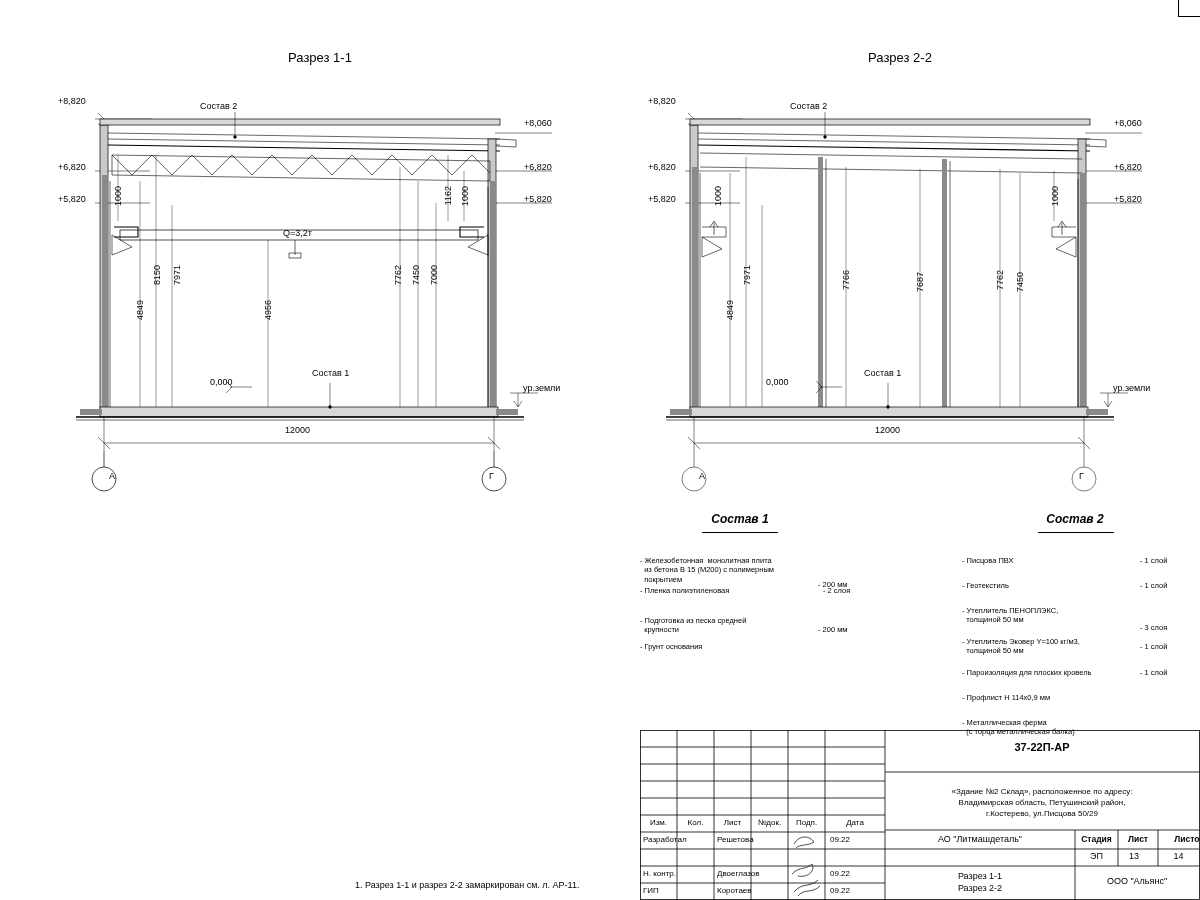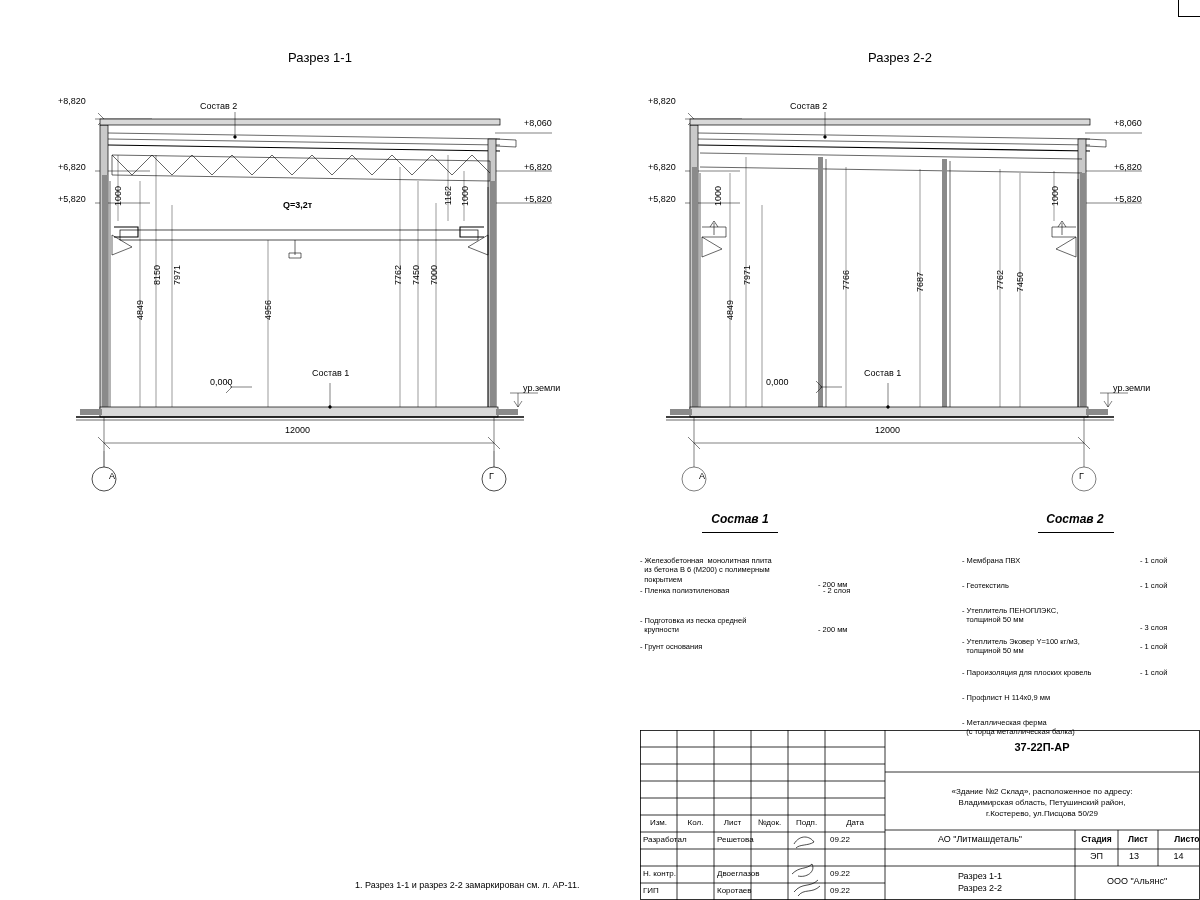--- a/index.html
+++ b/index.html
@@ -144,21 +144,21 @@
 <div class="abs lbl" style="left:58px; top:96px;">+8,820</div>
 <div class="abs lbl" style="left:58px; top:162px;">+6,820</div>
 <div class="abs lbl" style="left:58px; top:194px;">+5,820</div>
 <div class="abs lbl" style="left:524px; top:118px;">+8,060</div>
 <div class="abs lbl" style="left:524px; top:162px;">+6,820</div>
 <div class="abs lbl" style="left:524px; top:194px;">+5,820</div>
 <div class="abs lbl" style="left:200px; top:101px;">Состав 2</div>
 <div class="abs lbl" style="left:312px; top:368px;">Состав 1</div>
 <div class="abs lbl" style="left:210px; top:377px;">0,000</div>
 <div class="abs lbl" style="left:523px; top:383px;">ур.земли</div>
-<div class="abs lbl" style="left:283px; top:200px;font-weight:bold;">Q=3,2т</div>
+<div class="abs lbl" style="left:283px; top:228px;">Q=3,2т</div>
 <div class="abs lbl" style="left:285px; top:425px;">12000</div>
 <div class="abs lbl" style="left:109px; top:471px;">А</div>
 <div class="abs lbl" style="left:489px; top:471px;">Г</div>
 
 <div class="abs vert" style="left:113px; top:186px;">1000</div>
 <div class="abs vert" style="left:443px; top:186px;">1162</div>
 <div class="abs vert" style="left:460px; top:186px;">1000</div>
 <div class="abs vert" style="left:152px; top:265px;">8150</div>
 <div class="abs vert" style="left:172px; top:265px;">7971</div>
 <div class="abs vert" style="left:135px; top:300px;">4849</div>
@@ -278,21 +278,21 @@
 <div class="abs vert" style="left:841px; top:270px;">7766</div>
 <div class="abs vert" style="left:915px; top:272px;">7687</div>
 <div class="abs vert" style="left:995px; top:270px;">7762</div>
 <div class="abs vert" style="left:1015px; top:272px;">7450</div>
 
 <div class="abs sp-title" style="left:670px; top:512px; width:140px;">Состав 1</div>
 <div class="abs" style="left:702px; top:532px; width:76px; height:1px; background:#000;"></div>
 <div class="abs" style="left:640px; top:556px; width:240px;">
   <div style="position:relative; height:20px;">
     <div class="sp-line" style="position:absolute; left:0; top:0; white-space:pre;">- Железобетонная  монолитная плита
-  из бетона В 6 (М200) с полимерным
+  из бетона В 15 (М200) с полимерным
   покрытием</div>
     <div class="sp-line" style="position:absolute; left:178px; top:24px;">- 200 мм</div>
   </div>
   <div style="position:relative; height:18px; margin-top:10px;">
     <div class="sp-line" style="position:absolute; left:0; top:0; white-space:pre;">- Пленка полиэтиленовая</div>
     <div class="sp-line" style="position:absolute; left:183px; top:0;">- 2 слоя</div>
   </div>
   <div style="position:relative; height:26px; margin-top:12px;">
     <div class="sp-line" style="position:absolute; left:0; top:0; white-space:pre;">- Подготовка из песка средней
   крупности</div>
@@ -300,21 +300,21 @@
   </div>
   <div style="position:relative; height:18px; margin-top:0;">
     <div class="sp-line" style="position:absolute; left:0; top:0; white-space:pre;">- Грунт основания</div>
   </div>
 </div>
 
 <div class="abs sp-title" style="left:1005px; top:512px; width:140px;">Состав 2</div>
 <div class="abs" style="left:1038px; top:532px; width:76px; height:1px; background:#000;"></div>
 <div class="abs" style="left:962px; top:556px; width:240px;">
   <div style="position:relative; height:16px;">
-    <div class="sp-line" style="position:absolute; left:0; top:0; white-space:pre;">- Мембрана ПВХ</div>
+    <div class="sp-line" style="position:absolute; left:0; top:0; white-space:pre;">- Писцова ПВХ</div>
     <div class="sp-line" style="position:absolute; left:178px; top:0;">- 1 слой</div>
   </div>
   <div style="position:relative; height:16px; margin-top:9px;">
     <div class="sp-line" style="position:absolute; left:0; top:0; white-space:pre;">- Геотекстиль</div>
     <div class="sp-line" style="position:absolute; left:178px; top:0;">- 1 слой</div>
   </div>
   <div style="position:relative; height:22px; margin-top:9px;">
     <div class="sp-line" style="position:absolute; left:0; top:0; white-space:pre;">- Утеплитель ПЕНОПЛЭКС,
   толщиной 50 мм</div>
     <div class="sp-line" style="position:absolute; left:178px; top:17px;text-align:center;">- 3 слоя</div>

